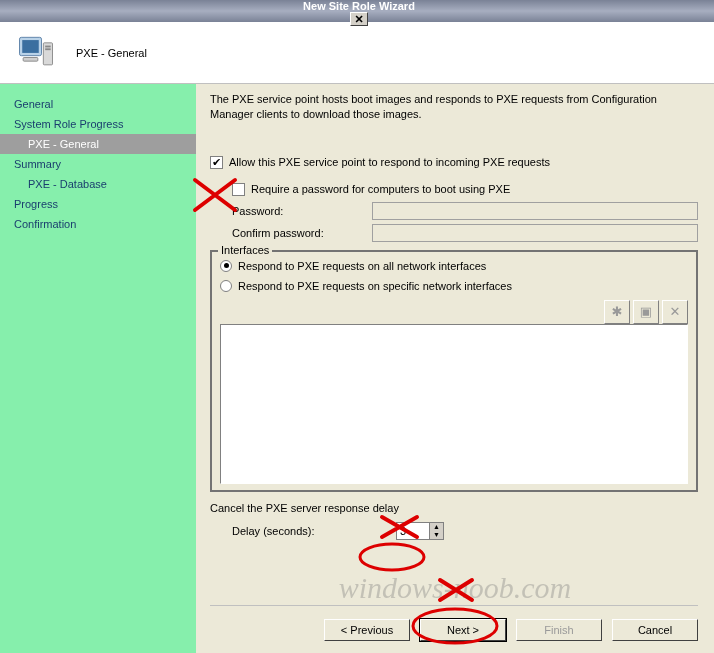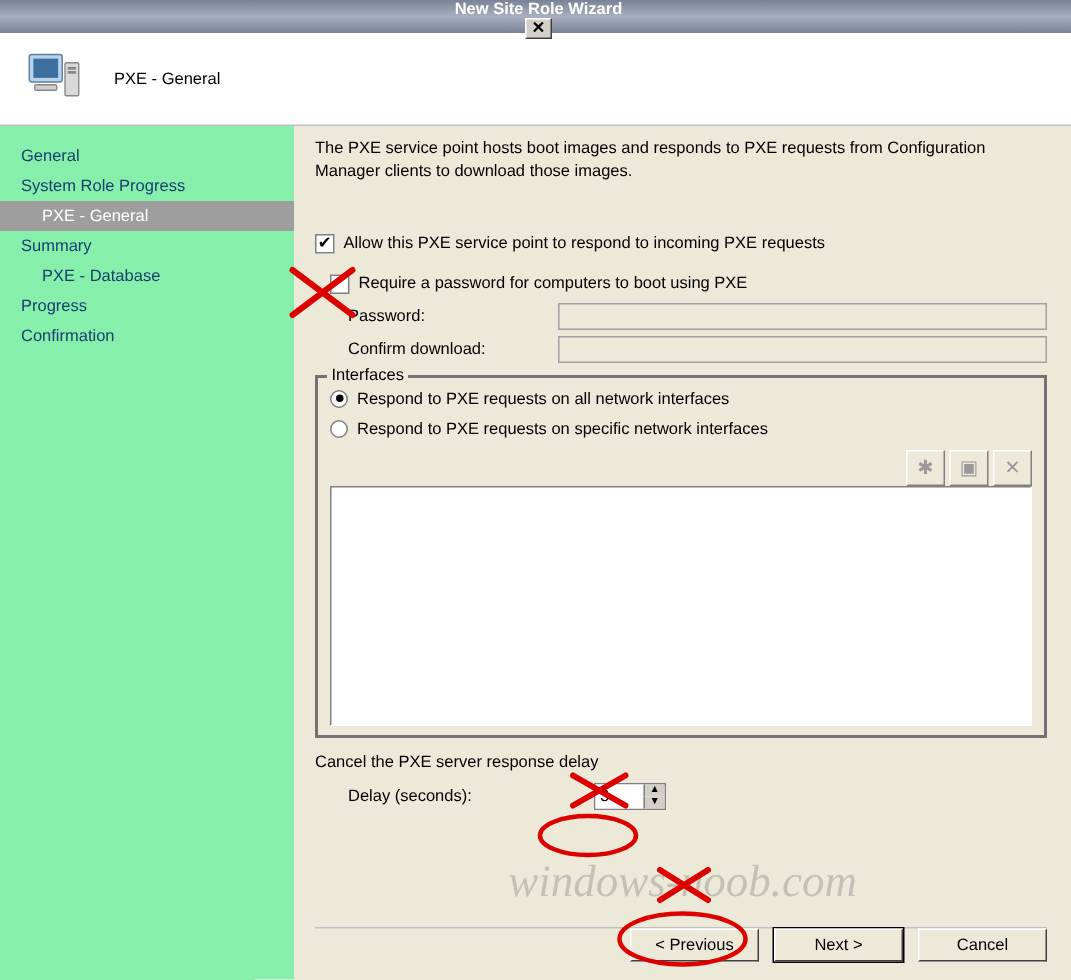--- a/index.html
+++ b/index.html
@@ -134,21 +134,21 @@
   }
   .spinner .arrows { display:flex; flex-direction:column; }
   .spinner .ar {
     width:14px; height:8px; background:#d4d0c8;
     border-left:1px solid #808080; font-size:7px;
     text-align:center; line-height:7px; cursor:pointer;
   }
   .button-bar {
     position: absolute; bottom: 12px; right: 16px; left: 14px;
     border-top: 1px solid #c0c0c0;
-    padding-top: 0;
+    padding-top: 13px;
     display: flex; justify-content: flex-end; gap: 10px;
   }
   .btn {
     width: 86px; height: 22px;
     background: #ece9d8;
     border: 1px solid #fff;
     border-right-color:#404040; border-bottom-color:#404040;
     text-align:center; line-height:20px; cursor:pointer;
   }
   .btn.disabled { color:#9a9a9a; cursor:default; }
@@ -202,31 +202,31 @@
   </div>
 
   <div class="content">
     <div class="desc">The PXE service point hosts boot images and responds to PXE requests from Configuration Manager clients to download those images.</div>
 
     <div class="row">
       <span class="chk">✔</span>
       <span>Allow this PXE service point to respond to incoming PXE requests</span>
     </div>
 
-    <div class="row" style="margin-left:10px; margin-top:14px;">
+    <div class="row" style="margin-left:22px; margin-top:14px;">
       <span class="chk"></span>
       <span>Require a password for computers to boot using PXE</span>
     </div>
 
     <div class="pw-row">
       <span class="pw-lbl">Password:</span>
       <div class="pw-in"></div>
     </div>
     <div class="pw-row">
-      <span class="pw-lbl">Confirm download:</span>
+      <span class="pw-lbl">Confirm password:</span>
       <div class="pw-in"></div>
     </div>
 
     <div class="grp">
       <span class="grp-legend">Interfaces</span>
       <div class="row">
         <span class="radio">
             <span class="dot"></span>
           </span>
         <span>Respond to PXE requests on all network interfaces</span>
@@ -259,20 +259,21 @@
           <span class="ar">▼</span>
         </span>
       </span>
     </div>
 
     <div class="watermark">windows-noob.com</div>
 
     <div class="button-bar">
       <div class="btn">&lt; Previous</div>
       <div class="btn default">Next &gt;</div>
+      <div class="btn disabled">Finish</div>
       <div class="btn">Cancel</div>
     </div>
   </div>
 </div>
 
 <div class="annot" style="top:175px; left:190px;">
   <svg width="60" height="40">
       <path d="M5 35 L45 5 M5 5 L45 35" stroke="#d00" stroke-width="4" stroke-linecap="round" fill="none"></path>
     </svg>
 </div>

